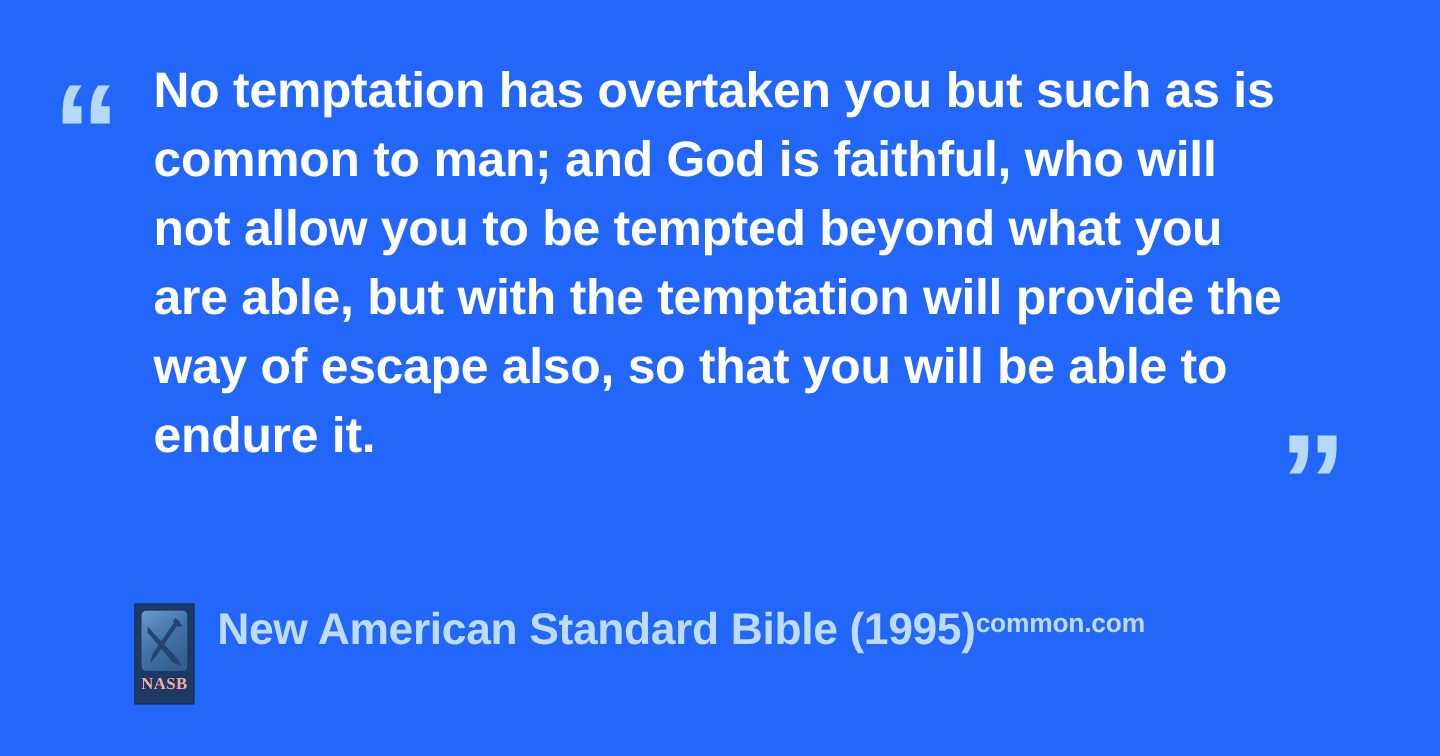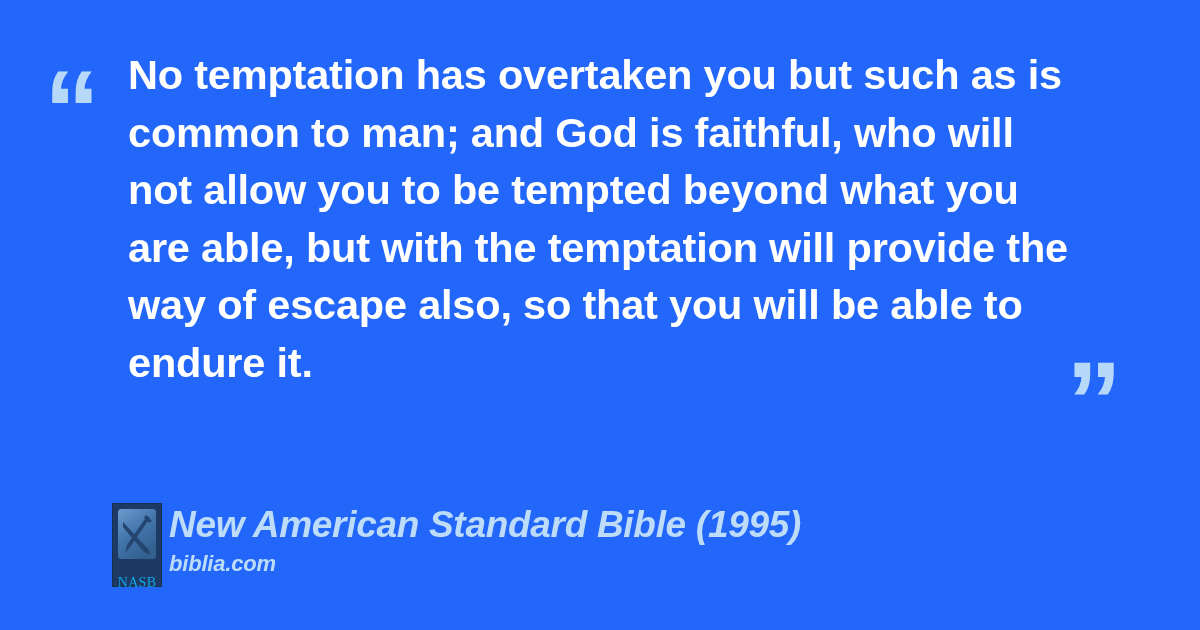--- a/index.html
+++ b/index.html
@@ -87,34 +87,33 @@
     flex: 0 0 auto;
   }
   .nasb-logo .mark {
     width: 38px;
     height: 50px;
     background: linear-gradient(160deg, #5f8ec4 0%, #3f6fa5 55%, #355f92 100%);
     border-radius: 4px;
     display: block;
   }
   .nasb-logo .wordmark {
-    margin-top: 15px;
-    color: #0ea5e9;
+    margin-top: 3px;
+    color: #fca5a5;
     font-family: "Liberation Serif", serif;
-    font-weight: 400;
+    font-weight: 700;
     font-size: 14px;
     letter-spacing: 0.3px;
     line-height: 18px;
   }
 
   .attr-text {
-    margin-left: 7px;
+    margin-left: 19px;
     display: flex;
-    flex-direction: column;
-    font-style: italic;
+    flex-direction: row;
   }
   .attr-title {
     color: #bddcf9;
     font-family: "Liberation Sans", sans-serif;
     font-weight: 700;
     font-size: 37px;
     line-height: 44px;
     letter-spacing: -0.3px;
     white-space: nowrap;
   }
@@ -159,18 +158,18 @@
           <path d="M5 13 L30 40 L33 46 L26 43 L5 18 Z" fill="#23456f"></path>
           <path d="M32 9 L12 38 L7 44 L9 36 L29 7 Z" fill="#23456f"></path>
           <path d="M28 6 L34 12 L31 14 L26 9 Z" fill="#23456f"></path>
         </svg>
       </span>
       <span class="wordmark">NASB</span>
     </div>
 
     <div class="attr-text">
       <span class="attr-title">New American Standard Bible (1995)</span>
-      <span class="attr-site">biblia.com</span>
+      <span class="attr-site">common.com</span>
     </div>
 
   </div>
 
 </div>
 
 </body></html>

